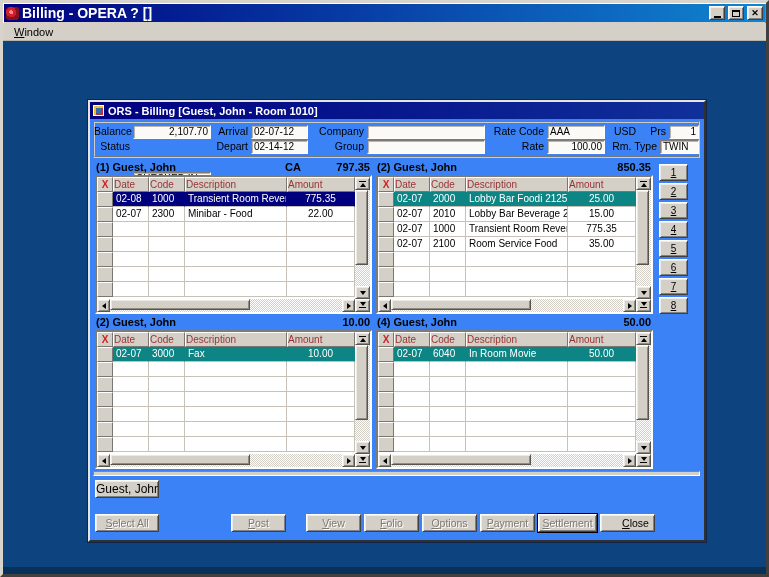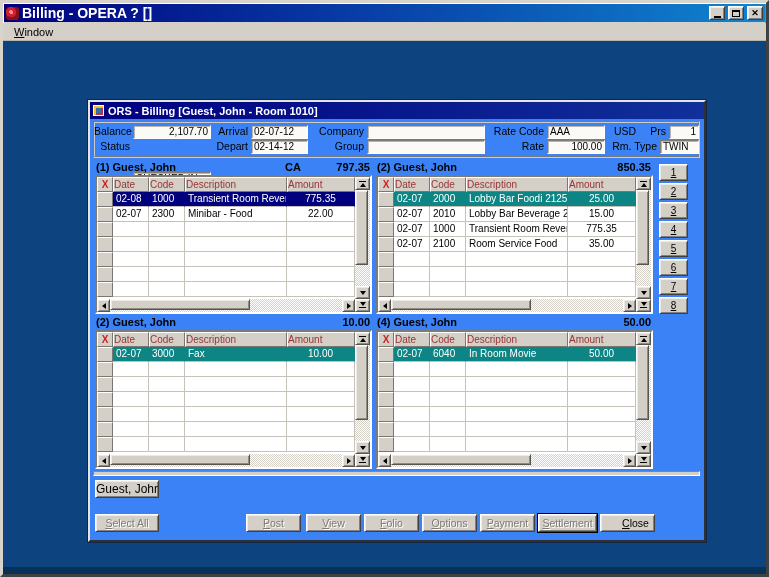--- a/index.html
+++ b/index.html
@@ -193,21 +193,21 @@
   }
   .abtn {
     position:absolute; top:395px; height:18px;
     background:#d4d0c8; border:1px solid; border-color:#fff #404040 #404040 #fff;
     box-shadow: inset 1px 1px 0 #ececec, inset -1px -1px 0 #808080;
     font-size:10.5px; text-align:center; line-height:16px; color:#000; white-space:nowrap;
   }
   .abtn.disabled { color:#7e7a74; text-shadow:1px 1px 0 #ffffff; }
   .abtn.focused { outline:1px solid #000; }
   .b-selectall { left:5px;   width:64px; }
-  .b-post      { left:156px; width:55px; }
+  .b-post      { left:141px; width:55px; }
   .b-view      { left:216px; width:55px; }
   .b-folio     { left:274px; width:55px; }
   .b-options   { left:332px; width:55px; }
   .b-payment   { left:390px; width:55px; }
   .b-settlement{ left:448px; width:59px; }
   .b-close     { left:510px; width:55px;padding-left:16px; }
 </style>
 </head>
 <body>
 

